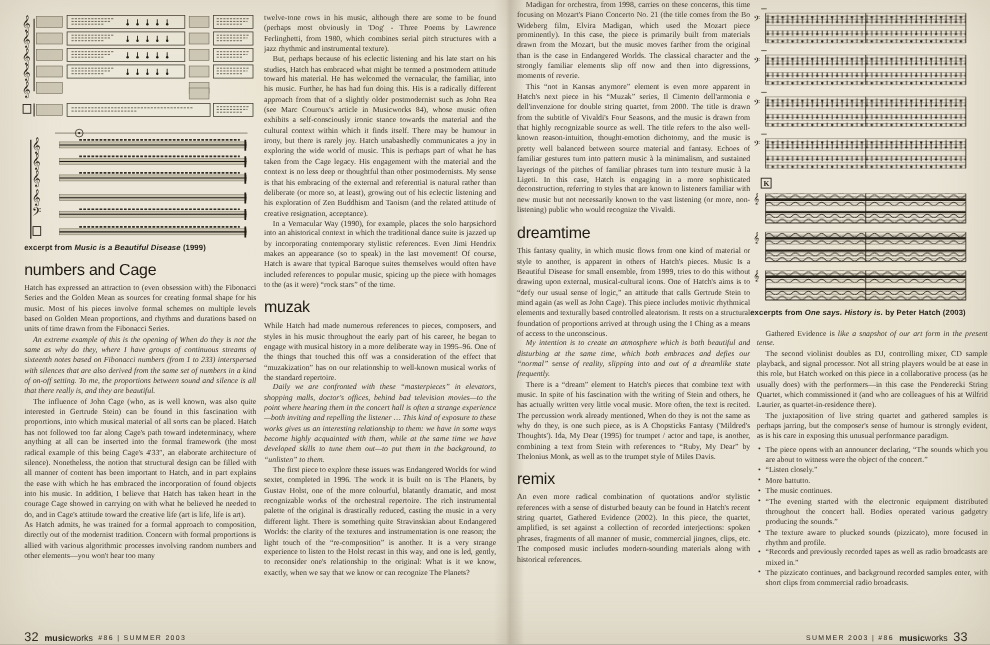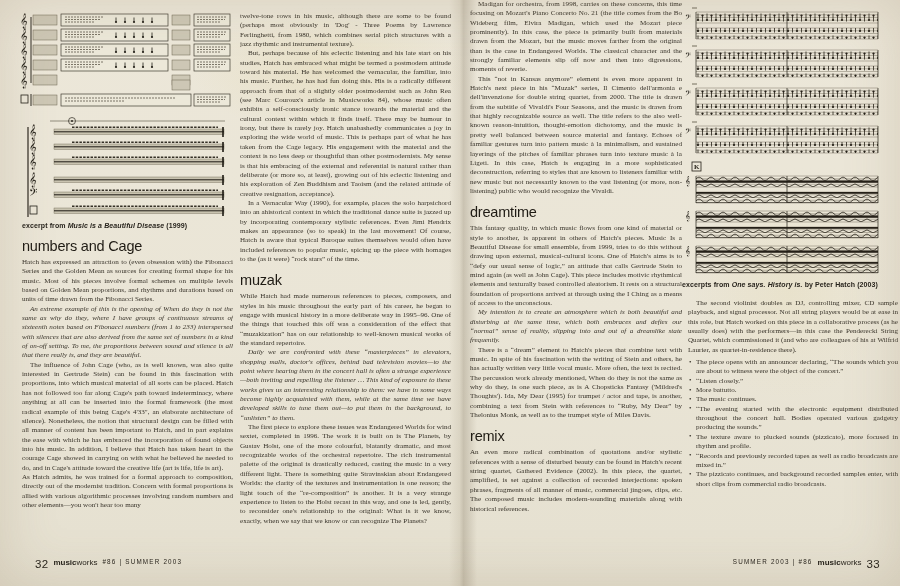--- a/index.html
+++ b/index.html
@@ -38,22 +38,22 @@
   .score .clefS{font-size:9px;fill:#221e17;font-family:"DejaVu Serif", serif;}
   .score .ln{stroke:#6f695a;stroke-width:.45;}
   .score .bar{stroke:#241f17;stroke-width:.7;}
   .score .nt{stroke:#221e17;stroke-width:.8;}
   .score .hd{fill:#221e17;}
 
   ul.bullets{margin:3px 0 0 8px;padding:0;list-style:none;}
   ul.bullets li{position:relative;margin:0;text-align:justify;}
   ul.bullets li::before{content:"\2022";position:absolute;left:-7px;top:-0.5px;}
 
-  .footer{position:absolute;bottom:16px;display:flex;align-items:flex-start;gap:5px;
-    font-family:"Liberation Sans", sans-serif;color:#27231c;margin-left:13px;}
+  .footer{position:absolute;bottom:0;display:flex;align-items:center;gap:5px;
+    font-family:"Liberation Sans", sans-serif;color:#27231c;}
   .footer .pn{font-size:11.5px;letter-spacing:.3px;}
   .footer .brand{font-size:8px;}
   .footer .brand .b{font-weight:bold;}
   .footer .meta{font-size:6.3px;letter-spacing:1.2px;}
   .footer.right{right:20px;}
   .footer.left{left:22px;}
 </style>
 </head>
 <body>
 
@@ -328,21 +328,23 @@
         <rect y="16" width="182" height="11" fill="url(#pt)"></rect>
       <path class="bar" d="M0,0 V27 M91,0 V27 M182,0 V27"></path>
     </g>
   </svg>
 
   <div class="caption" style="left:682px;top:281px">
     <span>excerpts from </span><span class="t">One says. History is.</span><span> by Peter Hatch (2003)</span>
   </div>
 
   <div class="col" style="left:688px;top:299px;width:210px;height:248px">
+    <p class="ind"><span>Gathered Evidence is </span><span class="it" style="font-style:italic">like a snapshot of our art form in the present tense.</span></p>
     <p class="ind">The second violinist doubles as DJ, controlling mixer, CD sample playback, and signal processor. Not all string players would be at ease in this role, but Hatch worked on this piece in a collaborative process (as he usually does) with the performers—in this case the Penderecki String Quartet, which commissioned it (and who are colleagues of his at Wilfrid Laurier, as quartet-in-residence there).</p>
+    <p class="ind">The juxtaposition of live string quartet and gathered samples is perhaps jarring, but the composer's sense of humour is strongly evident, as is his care in exposing this unusual performance paradigm.</p>
     <ul class="bullets">
       <li>The piece opens with an announcer declaring, “The sounds which you are about to witness were the object of the concert.”</li>
       <li>“Listen closely.”</li>
       <li>More battutto.</li>
       <li>The music continues.</li>
       <li>“The evening started with the electronic equipment distributed throughout the concert hall. Bodies operated various gadgetry producing the sounds.”</li>
       <li>The texture aware to plucked sounds (pizzicato), more focused in rhythm and profile.</li>
       <li>“Records and previously recorded tapes as well as radio broadcasts are mixed in.”</li>
       <li>The pizzicato continues, and background recorded samples enter, with short clips from commercial radio broadcasts.</li>
     </ul>

